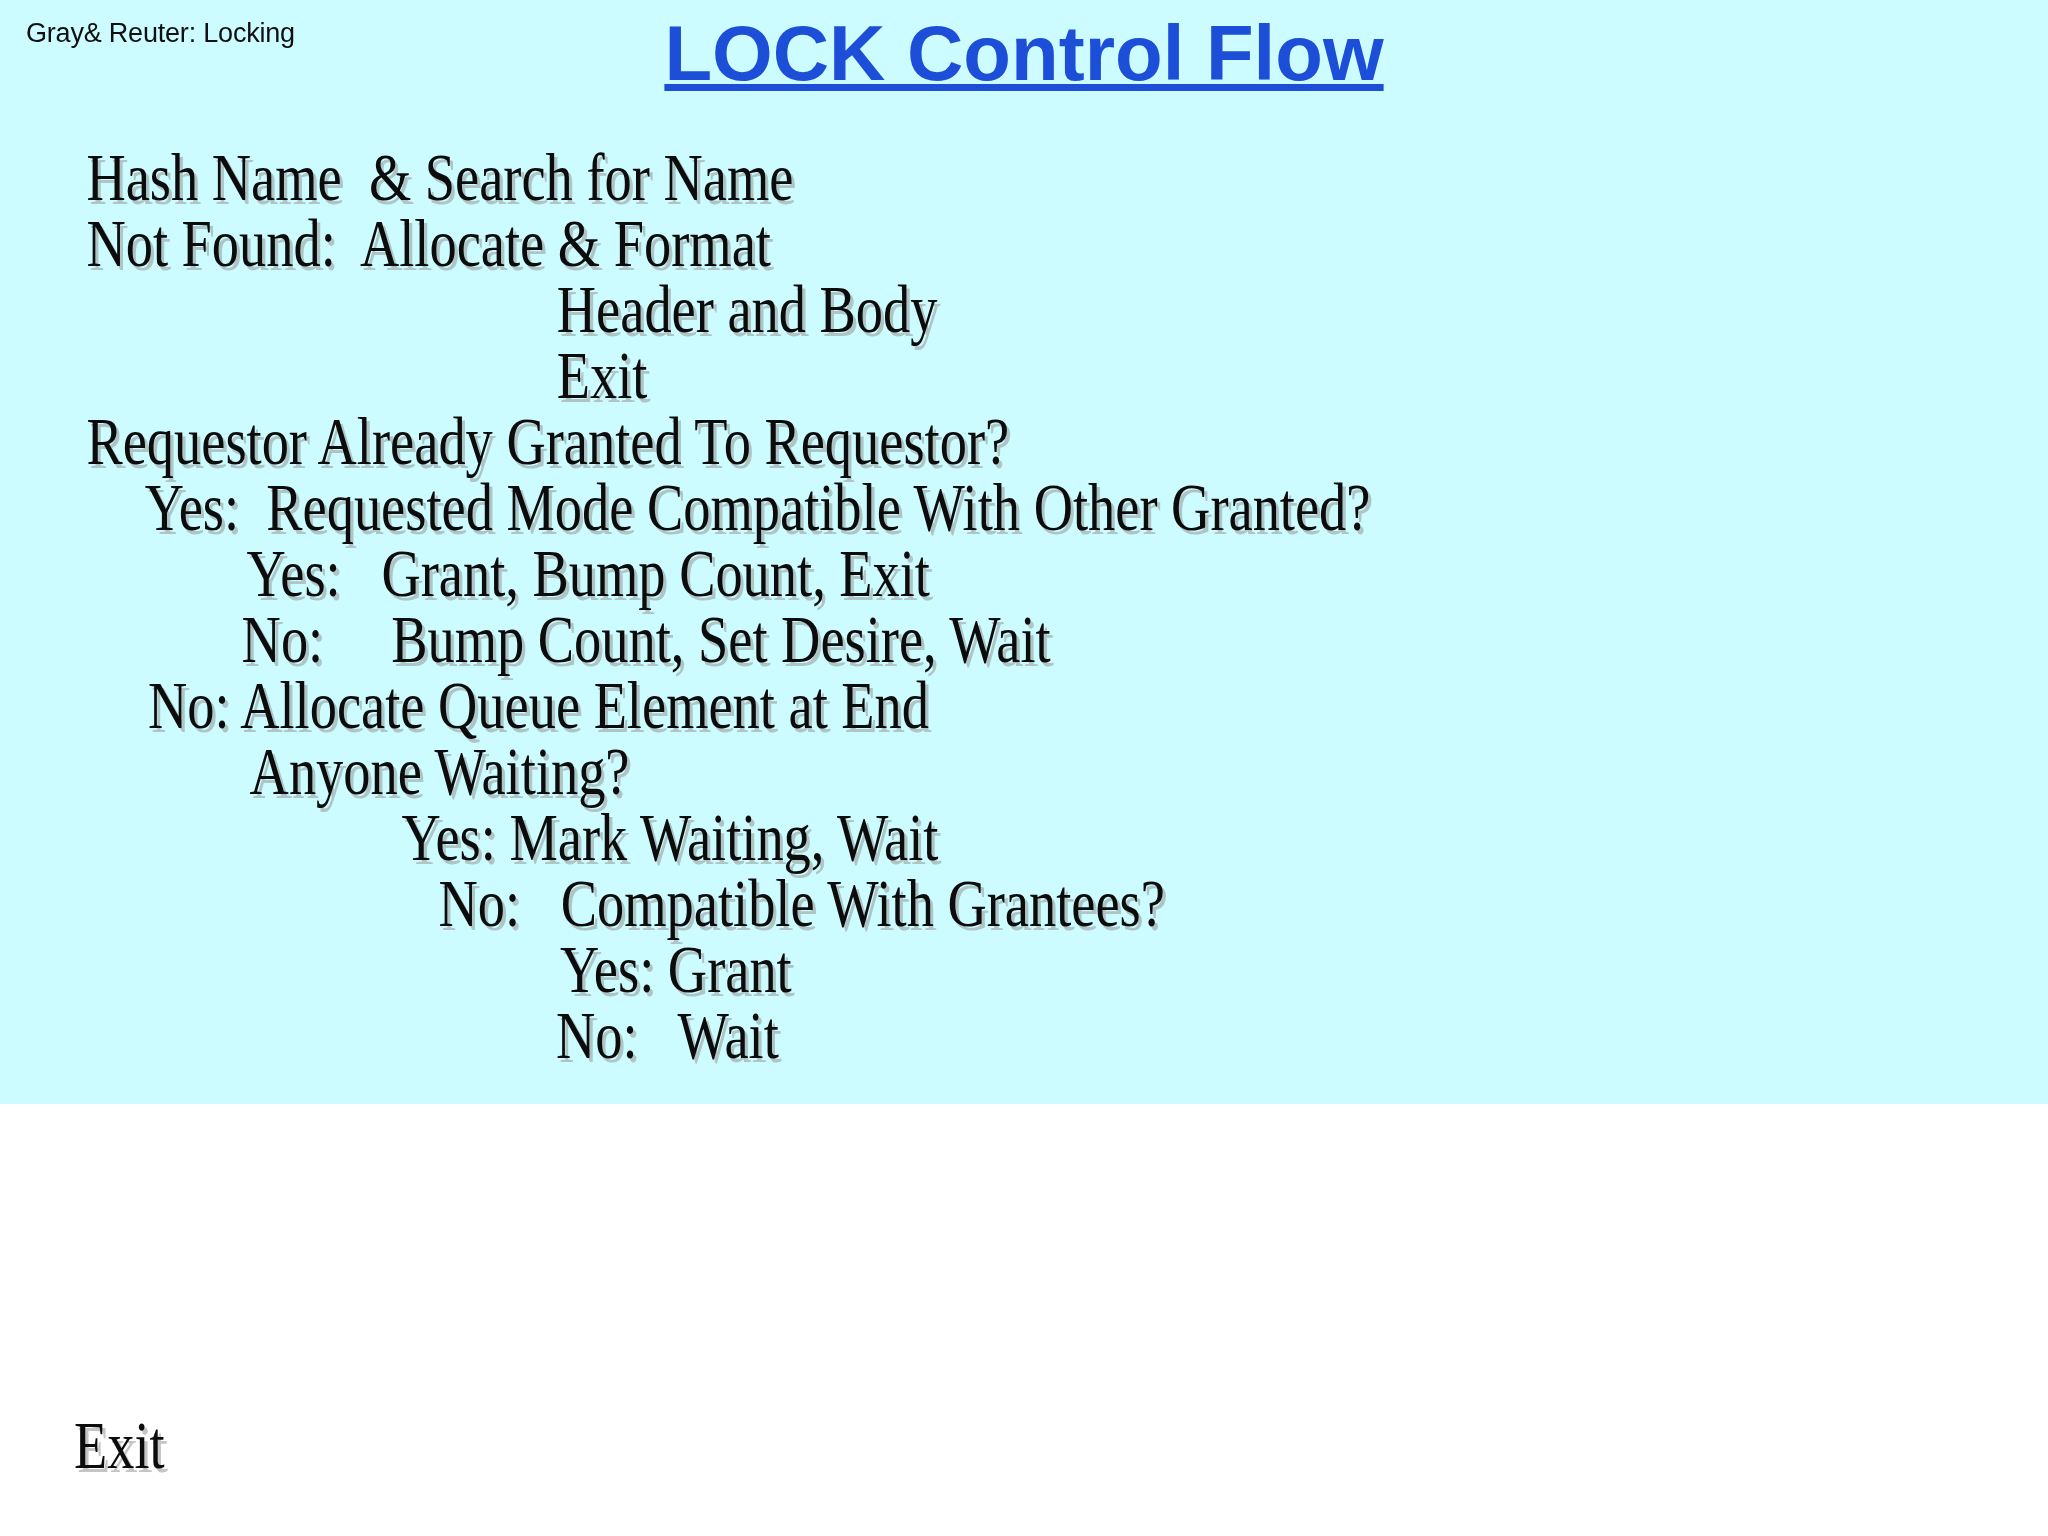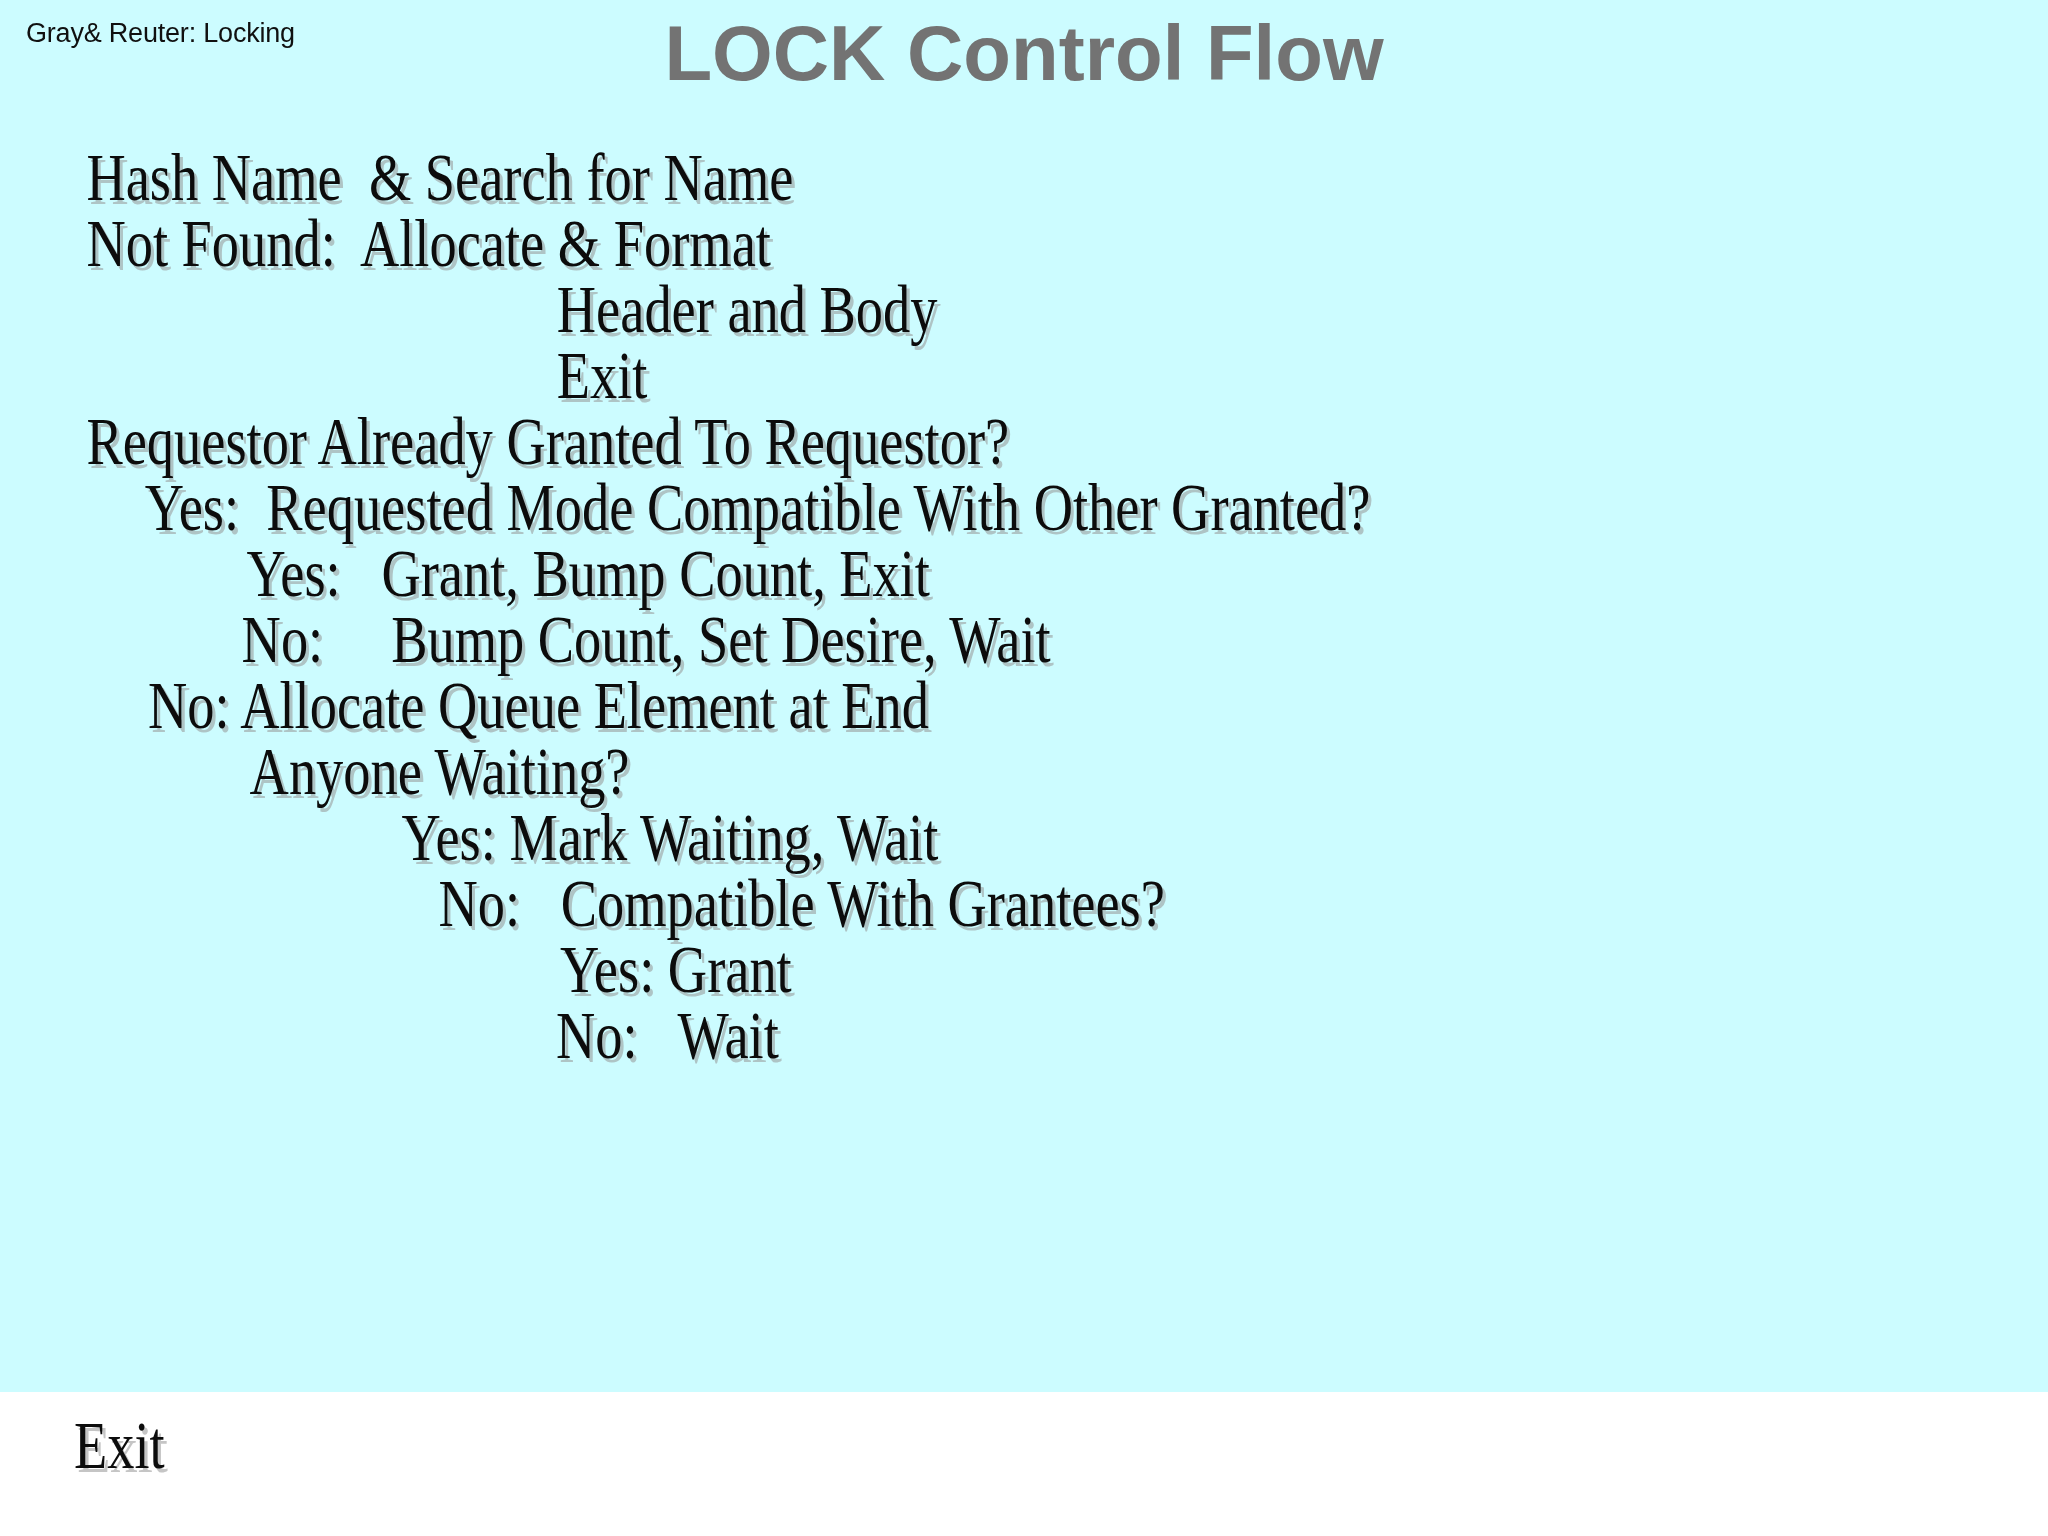--- a/index.html
+++ b/index.html
@@ -8,21 +8,21 @@
   }
   body {
     width: 2048px;
     height: 1536px;
     overflow: hidden;
     font-family: "Liberation Sans", sans-serif;
   }
   #slide {
     position: relative;
     width: 2048px;
-    height: 1392px;
+    height: 1104px;
     background: #ccfcff;
   }
 
   
   #source-note {
     position: absolute;
     left: 26px;
     top: 18px;
     font-family: "Liberation Sans", sans-serif;
     font-size: 27px;
@@ -94,21 +94,21 @@
     white-space: nowrap;
   }
 </style>
 </head>
 <body>
 
 <div id="slide" style="background: rgb(204, 252, 255);">
 
   <div id="source-note">Gray&amp; Reuter: Locking</div>
 
-  <div id="slide-title" style="color: #737373;">LOCK Control Flow</div>
+  <div id="slide-title" style="color: #1d4ed8; text-decoration: underline;">LOCK Control Flow</div>
 
   <div id="body-block">
 
   <div class="outline-line" style="padding-left: 68px;">Hash Name  &amp; Search for Name</div>
       <div class="outline-line" style="padding-left: 68px;">Not Found:  Allocate &amp; Format</div>
       <div class="outline-line" style="padding-left: 656px;">Header and Body</div>
       <div class="outline-line" style="padding-left: 656px;">Exit</div>
       <div class="outline-line" style="padding-left: 68px;">Requestor Already Granted To Requestor?</div>
       <div class="outline-line" style="padding-left: 141px;">Yes:  Requested Mode Compatible With Other Granted?</div>
       <div class="outline-line" style="padding-left: 268px;">Yes:   Grant, Bump Count, Exit</div>

